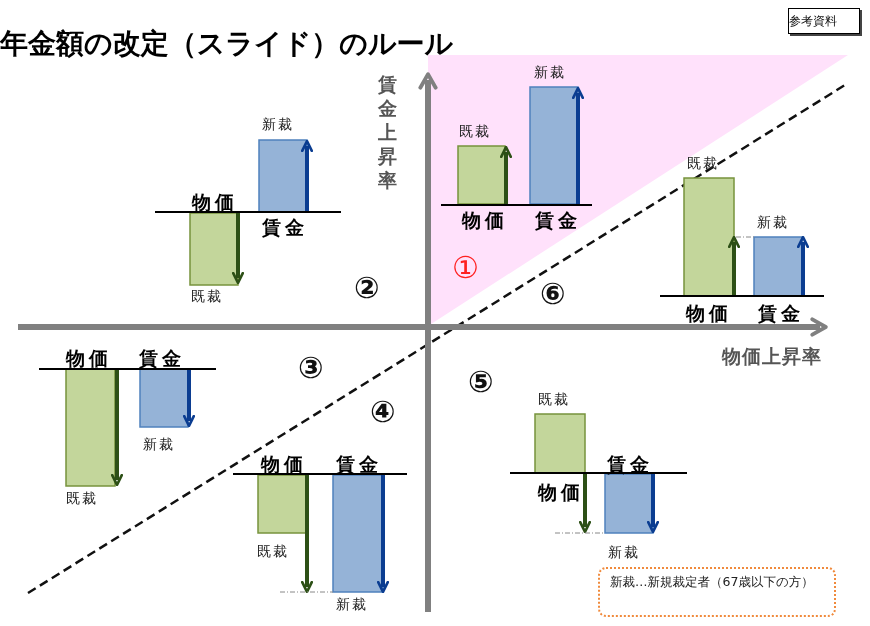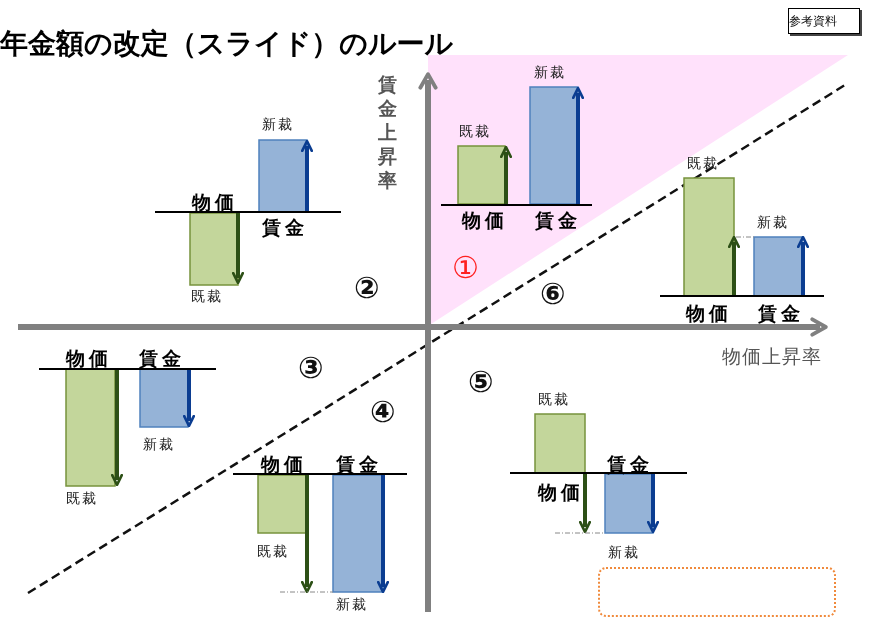--- a/index.html
+++ b/index.html
@@ -4,21 +4,21 @@
 <style>
   html, body { margin:0; padding:0; background:#ffffff; }
   body { width:870px; height:626px; position:relative; overflow:hidden; font-family:"DejaVu Sans", sans-serif; color:#111; }
   .abs { position:absolute; }
   .title { left:0; width:870px; top:25px; font-size:28px; font-weight:bold; letter-spacing:0px; color:#000; }
   .ref-box { left:788px; top:8px; width:70px; height:24px; border:1.5px solid #000; box-shadow:2px 2px 0 #444; font-size:12px; line-height:24px; background:#fff; }
   svg.diagram { position:absolute; left:0; top:0; }
   .lbl { position:absolute; font-size:14px; color:#222; white-space:nowrap; letter-spacing:2px;text-align:center; }
   .bold { font-weight:bold; color:#000; letter-spacing:4px; font-size:19px; }
   .axis-y-label { left:378px; top:72px; width:24px; font-size:19px; font-weight:bold; color:#555; line-height:24px; text-align:left; }
-  .axis-x-label { left:722px; top:344px; font-size:19px; font-weight:normal; color:#555; letter-spacing:1px; }
+  .axis-x-label { left:722px; top:344px; font-size:19px; font-weight:bold; color:#555; letter-spacing:1px; }
   .num { position:absolute; font-size:30px; font-weight:bold; color:#111; }
   .num.red { color:#ff2020; font-weight:normal; }
   .legend { left:598px; top:567px; width:238px; height:50px; border:2.5px dotted #f08a3c; border-radius:8px; font-size:12.5px; line-height:18px; padding:4px 0 0 10px; box-sizing:border-box; color:#222; }
 </style>
 </head>
 <body>
 
 <div class="abs title">年金額の改定（スライド）のルール</div>
 <div class="abs ref-box">参考資料</div>
 
@@ -128,13 +128,14 @@
 <div class="lbl bold" style="left:607px;top:452px;">賃金</div>
 <div class="lbl bold" style="left:538px;top:480px;">物価</div>
 <div class="lbl" style="left:608px;top:544px;">新裁</div>
 
 <div class="lbl" style="left:687px;top:155px;">既裁</div>
 <div class="lbl" style="left:757px;top:214px;">新裁</div>
 <div class="lbl bold" style="left:686px;top:301px;">物価</div>
 <div class="lbl bold" style="left:758px;top:301px;">賃金</div>
 
 <div class="abs legend">
+  <div>新裁…新規裁定者（67歳以下の方）</div>
 </div>
 
 </body></html>

